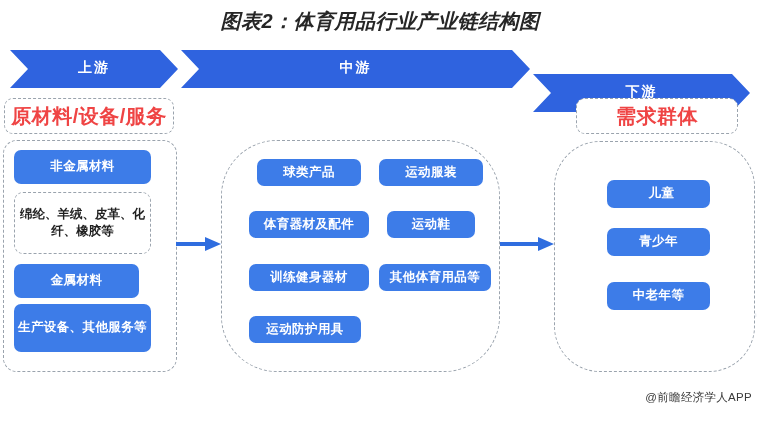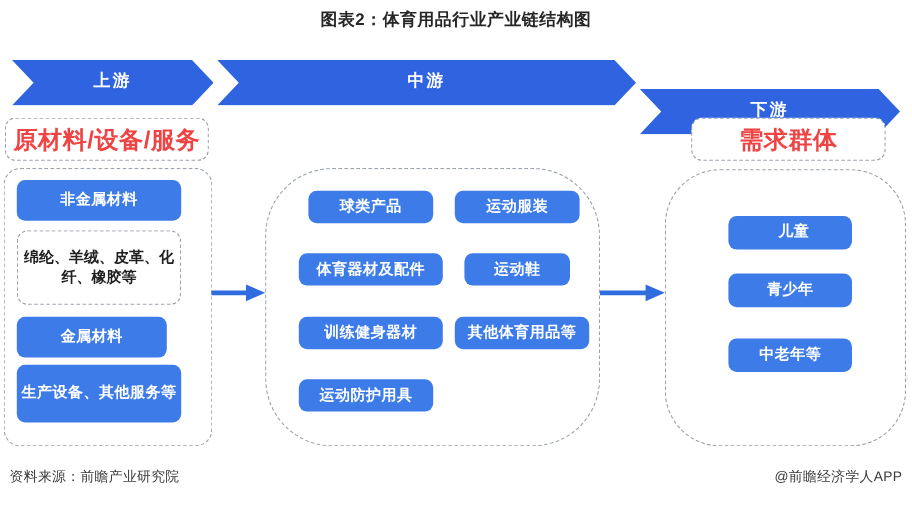--- a/index.html
+++ b/index.html
@@ -9,22 +9,23 @@
     font-family:"Liberation Sans","DejaVu Sans",sans-serif;
     position:relative;overflow:hidden;
     -webkit-font-smoothing:antialiased;
   }
   #root{position:absolute;inset:0;}
 
   
   .title{
     position:absolute;left:0;top:8px;width:760px;
     text-align:center;
-    font-size:14px;font-weight:bold;color:#262626;
+    font-size:20px;font-weight:bold;color:#262626;
     letter-spacing:.5px;
+    font-style:italic;
   }
 
   
   .banner{position:absolute;left:10px;top:50px;width:740px;height:38px;}
   .chev{
     position:absolute;top:0;height:38px;
     background:#2f63df;
     color:#ffffff;font-size:14px;font-weight:bold;
     display:flex;align-items:center;justify-content:center;
     letter-spacing:2px;
@@ -181,16 +182,15 @@
     <svg width="45" height="18" viewBox="0 0 45 18">
       <path d="M0 7 h29 v-5 l16 7 -16 7 v-5 h-29 z" fill="#2f6ddf"></path>
     </svg>
   </div>
   <div class="conn conn-2">
     <svg width="54" height="18" viewBox="0 0 54 18">
       <path d="M0 7 h38 v-5 l16 7 -16 7 v-5 h-38 z" fill="#2f6ddf"></path>
     </svg>
   </div>
 
-  <div class="src">资料来源：前瞻产业研究院</div>
   <div class="brand">@前瞻经济学人APP</div>
 
 </div>
 
 </body></html>

